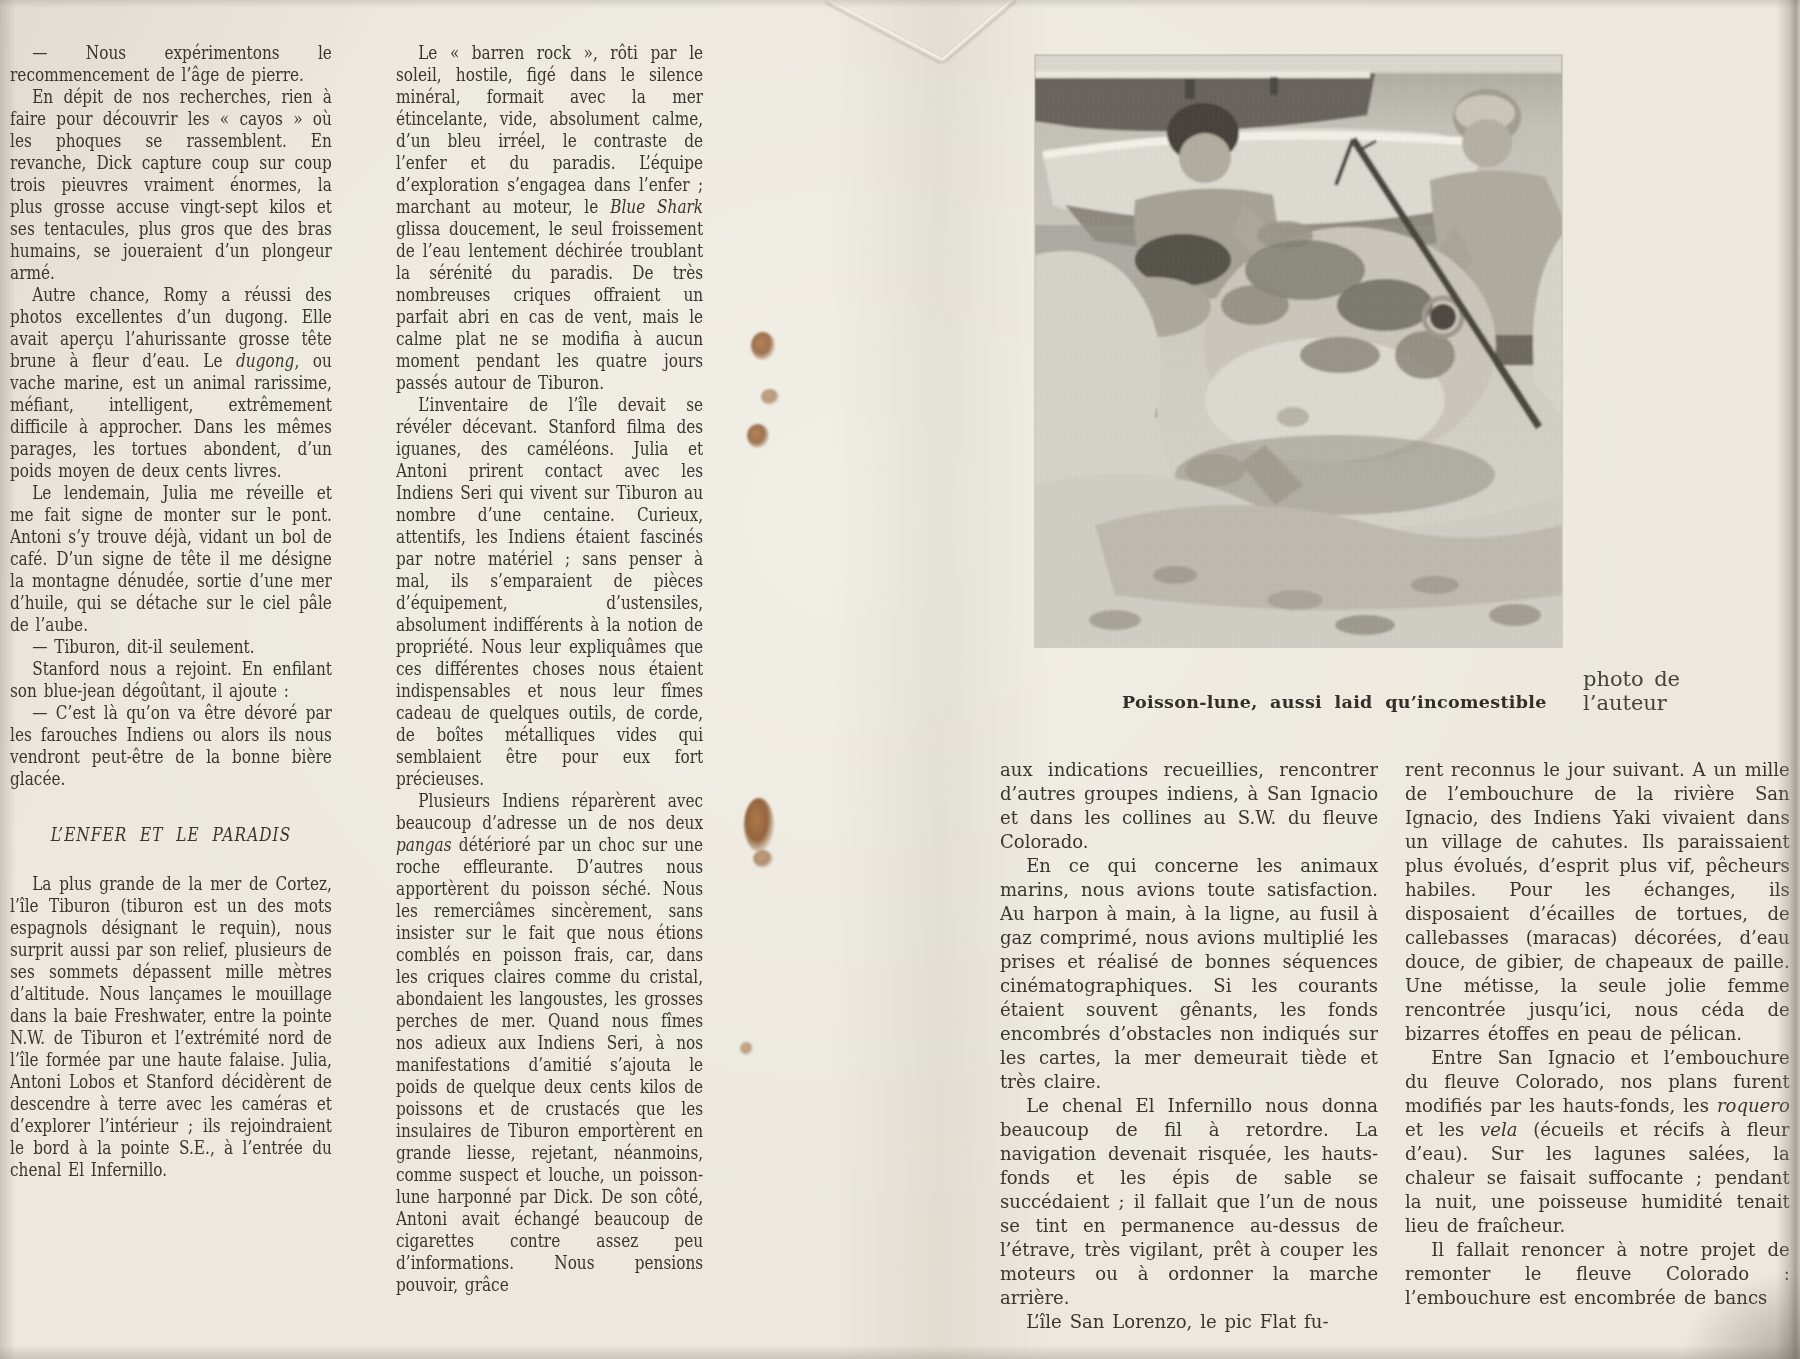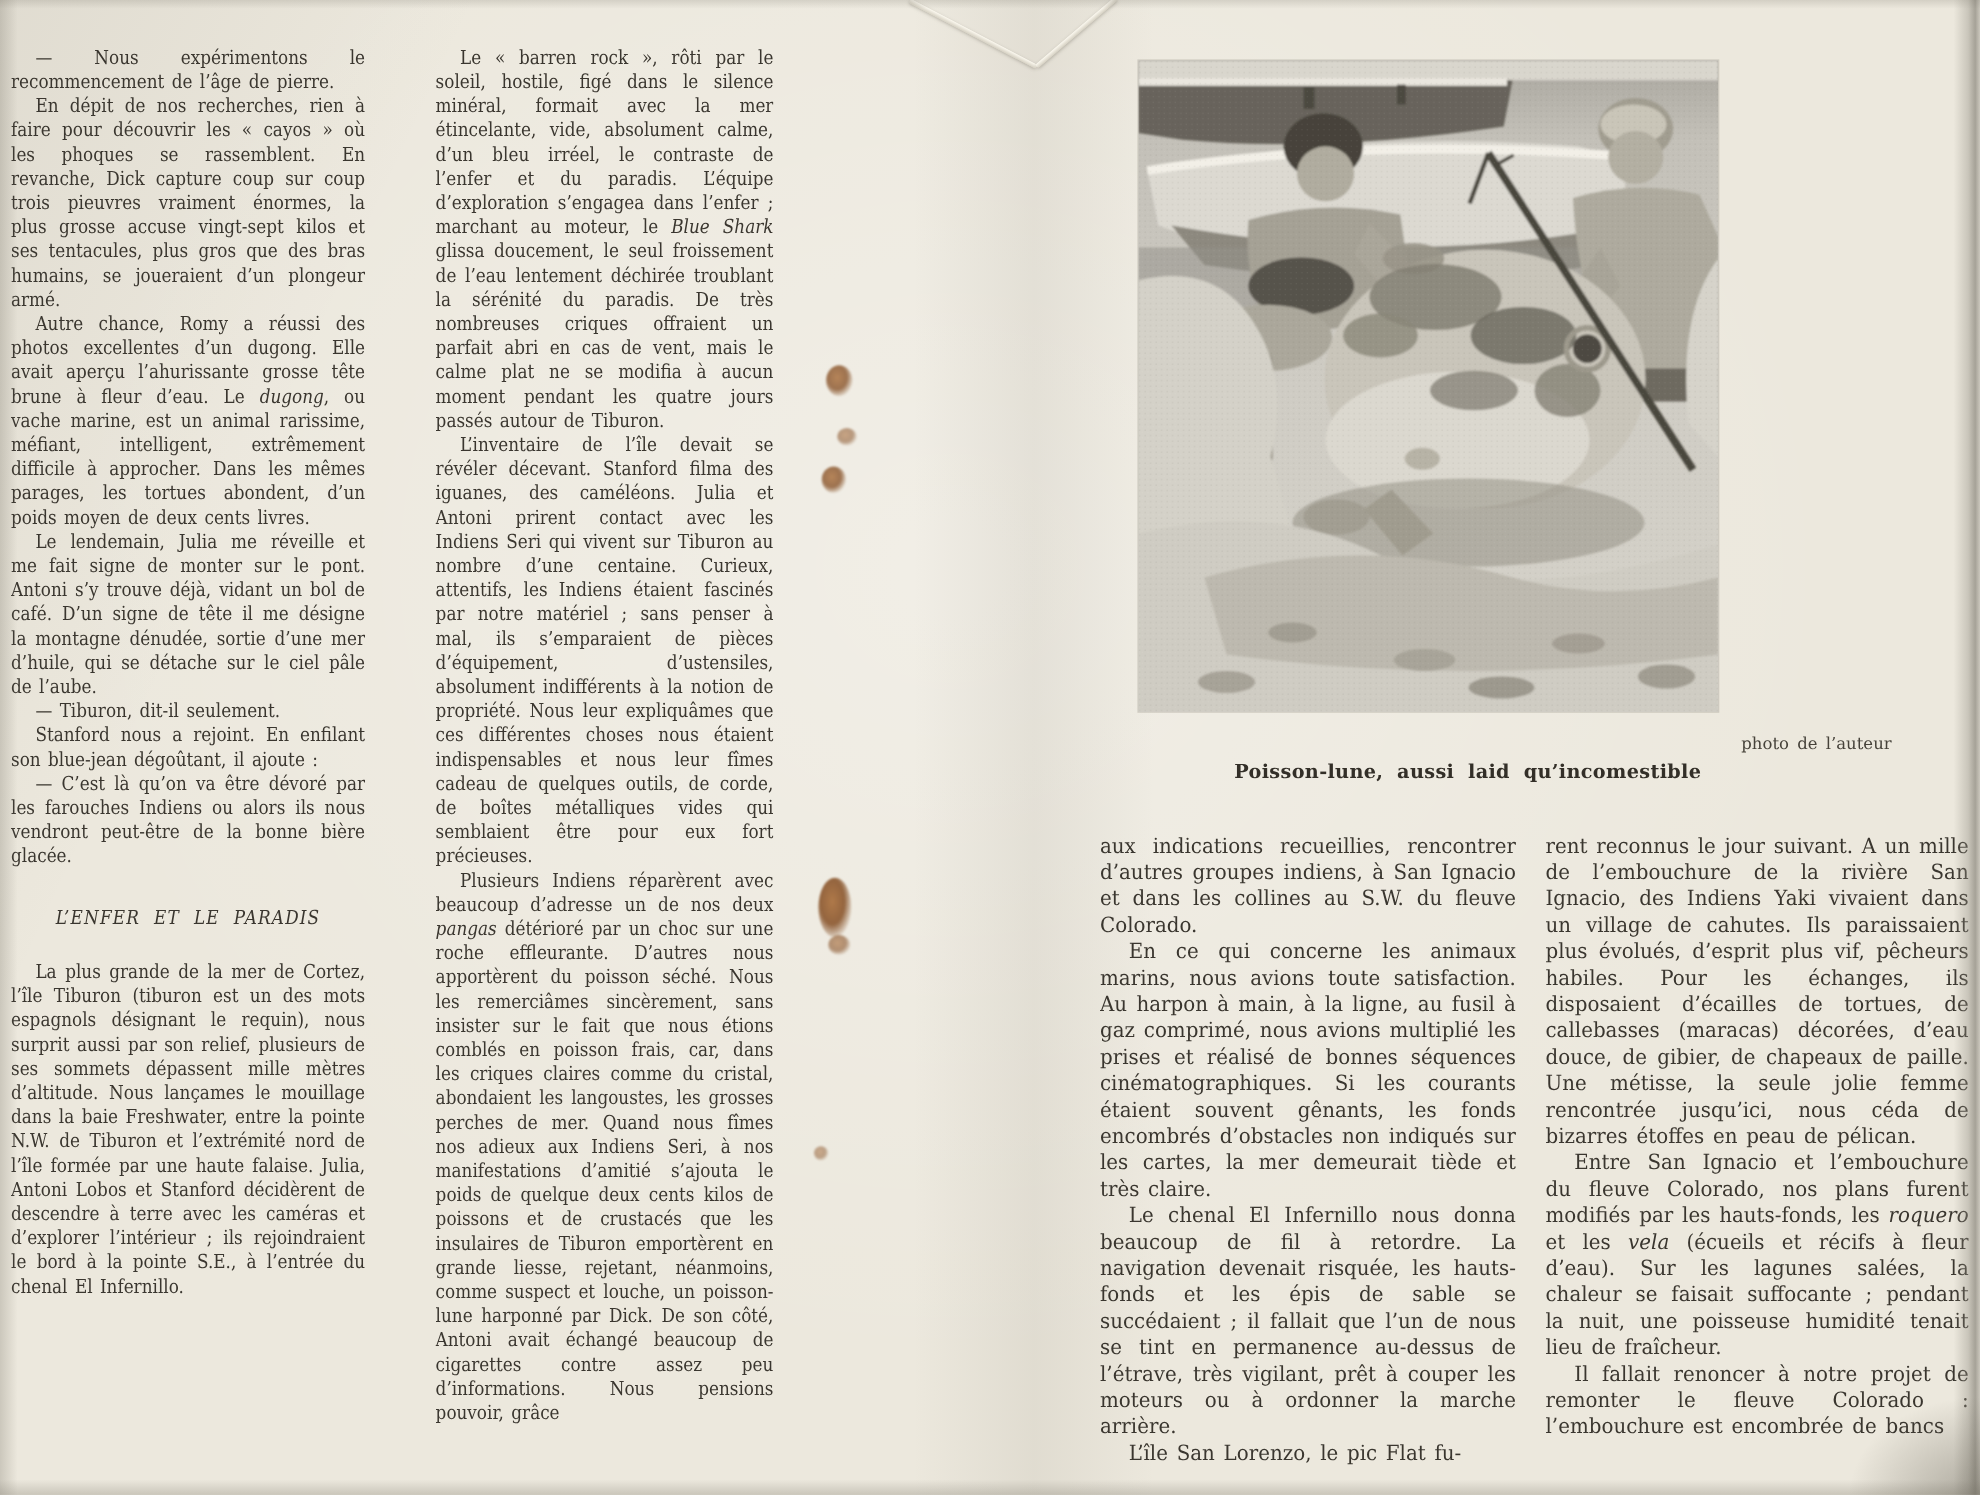--- a/index.html
+++ b/index.html
@@ -42,21 +42,21 @@
           font-size:19px;line-height:24px;max-height:590px;}
 
   
   .photo{
     position:absolute;left:1035px;top:55px;width:527px;height:592px;margin:0;
     background:#cac7c0;box-shadow:0 0 0 1px rgba(120,115,102,.25);
   }
   .photo svg{display:block;width:100%;height:100%;}
   .credit{
     position:absolute;left:1583px;top:667px;width:190px;
-    font-size:15px;color:#46423a;word-spacing:.18em;
+    font-size:21px;color:#46423a;word-spacing:.18em;
   }
   .caption{
     position:absolute;left:1122px;top:692px;width:527px;
     text-align:left;font-weight:bold;font-size:17.5px;color:#332f28;
     word-spacing:.35em;letter-spacing:.3px;
   }
 
   
   .gutter-shade{position:absolute;left:830px;top:0;width:220px;height:100%;
     background:linear-gradient(to right, rgba(120,114,98,0), rgba(120,114,98,.10) 50%, rgba(120,114,98,0));}

